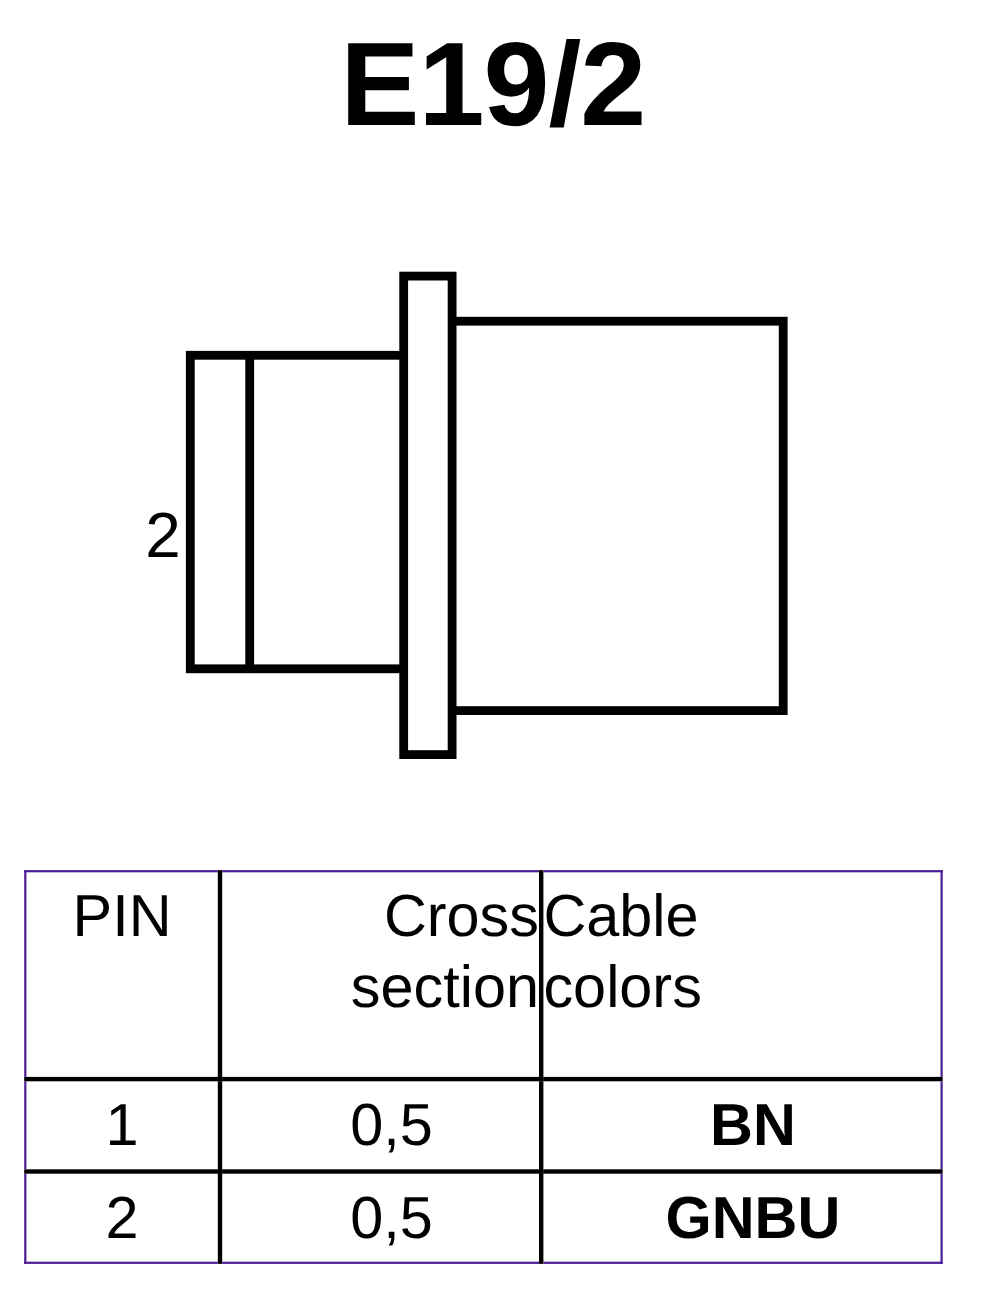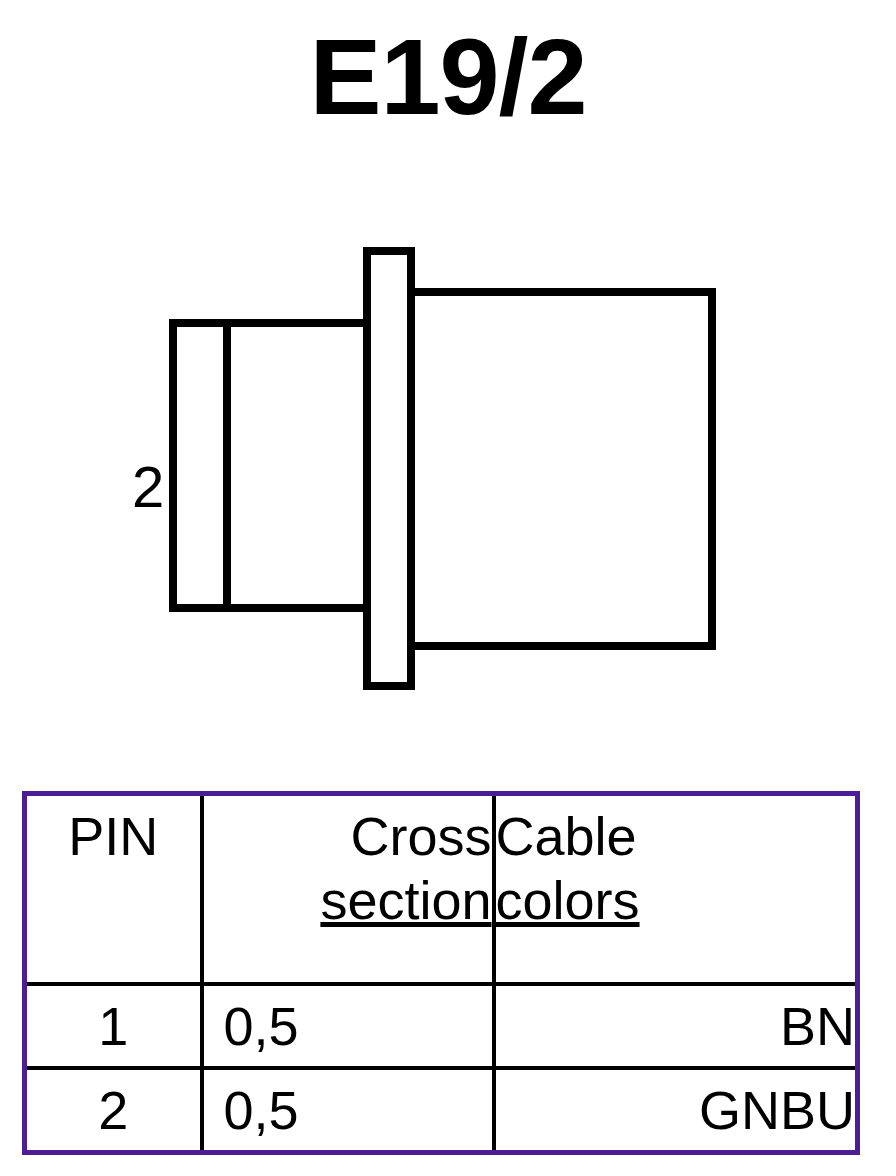--- a/index.html
+++ b/index.html
@@ -66,21 +66,21 @@
   #pin-label-1 { left: 139px; top: 641px; }
 
   
   #pin-table {
     position: absolute;
     left: 22px;
     top: 791px;
     width: 833px;
     border-collapse: collapse;
     table-layout: fixed;
-    border: 5px solid #4c1d95;
+    border: 2px solid #4c1d95;
     background: #ffffff;
   }
   #pin-table col.c-pin     { width: 177px; }
   #pin-table col.c-cross   { width: 292px; }
   #pin-table col.c-colors  { width: 364px; }
 
   #pin-table td {
     border: 4px solid #000000;
     padding: 0;
     font-size: 54px;
@@ -91,30 +91,30 @@
     white-space: pre;
   }
 
   #pin-table tr.header-row td {
     height: 178px;
     padding-top: 8px;
   }
   #pin-table tr.header-row td.th-pin    { text-align: center; }
   #pin-table tr.header-row td.th-cross  { text-align: right; }
   #pin-table tr.header-row td.th-colors { text-align: left; }
-  .hdr-line2 { display: block; text-decoration: underline; }
+  .hdr-line2 { display: block; }
 
   #pin-table tr.data-row td {
     height: 80px;
     vertical-align: middle;
     padding-top: 0;
   }
   #pin-table tr.data-row td.cell-pin    { text-align: center; }
-  #pin-table tr.data-row td.cell-cross  { text-align: left; padding-left: 20px; }
-  #pin-table tr.data-row td.cell-colors { text-align: right; padding-left: 20px; }
+  #pin-table tr.data-row td.cell-cross  { text-align: center; padding-left: 20px; }
+  #pin-table tr.data-row td.cell-colors { text-align: center; padding-left: 20px; font-weight: bold; }
 
   
   #pin-table tr.header-row td:first-child,
   #pin-table tr.data-row td:first-child { border-left: none; }
   #pin-table tr.header-row td:last-child,
   #pin-table tr.data-row td:last-child { border-right: none; }
   #pin-table tr.header-row td { border-top: none; }
   #pin-table tr:last-child td { border-bottom: none; }
 </style>
 </head>

